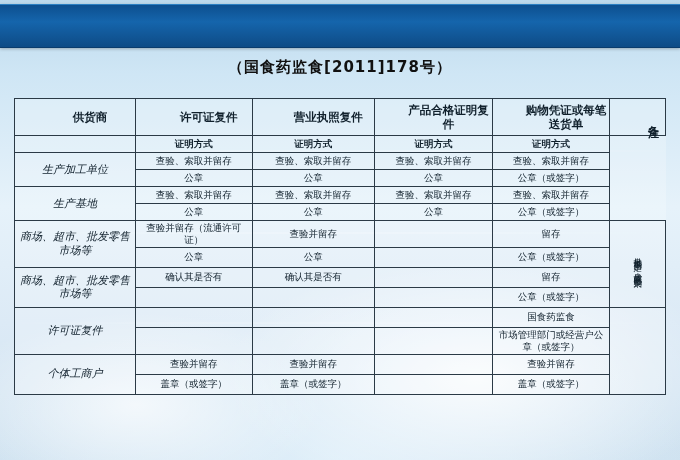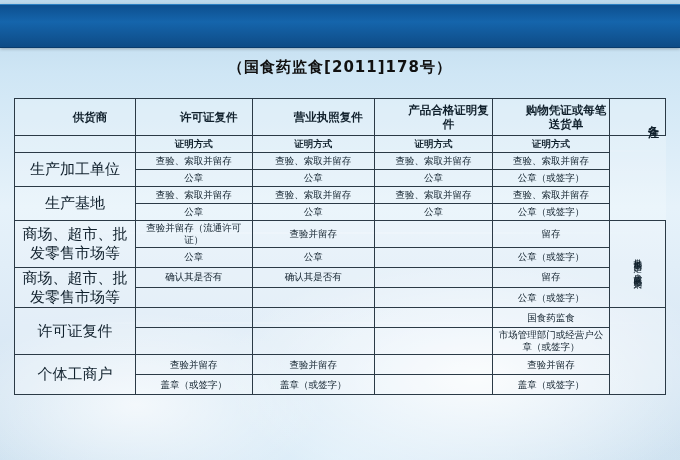--- a/index.html
+++ b/index.html
@@ -68,21 +68,21 @@
     display:inline-block;
   }
   .note-cell{
     font-size:8.5px;color:#10202c;
     padding:2px 0;
   }
   .note-cell .vert{letter-spacing:1px;font-size:8.5px;}
   .row-h{height:17px;margin-top:23px;}
   .row-sup{height:20px;}
   .sub-label{font-weight:bold;}
-  .supplier-cell{font-size:15px;}
+  .supplier-cell{font-size:11px;font-style:italic;}
   .empty{}
 </style>
 </head>
 <body>
 
 <div class="page">
   <div class="sky-streak" style="top:150px;opacity:0.35;"></div>
   <div class="sky-streak" style="top:232px;opacity:0.3;"></div>
   <div class="sky-streak" style="top:322px;opacity:0.25;"></div>
 

